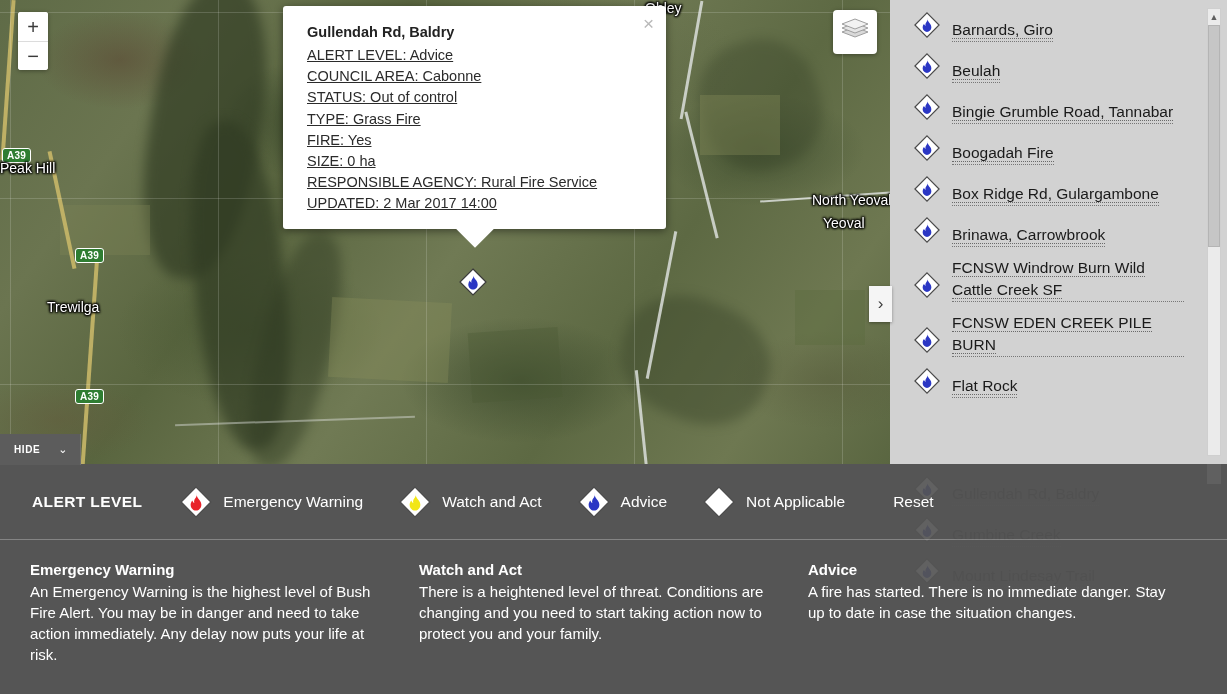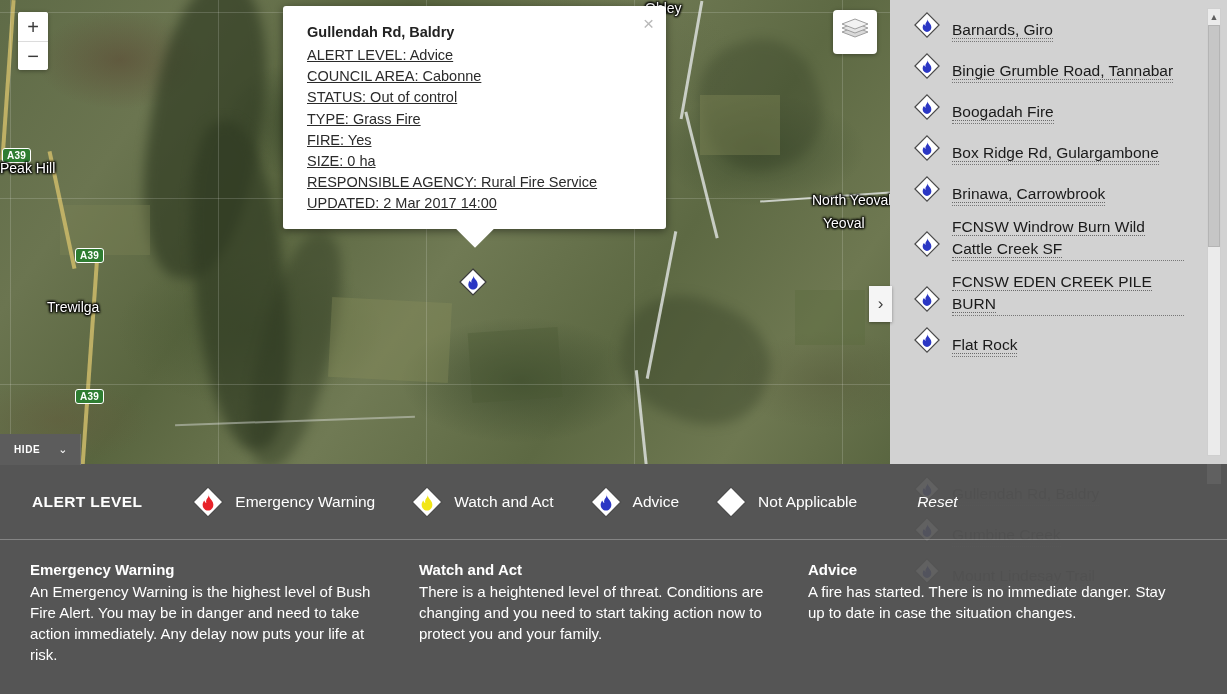--- a/index.html
+++ b/index.html
@@ -163,25 +163,25 @@
   
   #fadedlist { position: absolute; left: 890px; top: 464px; width: 337px; height: 230px; z-index: 8; overflow: hidden; padding-top: 6px; }
   #fadedlist .sitem .txt { color: #1a1a1a; }
   #fadedscroll { position: absolute; right: 6px; top: 0; width: 14px; height: 20px; background: #ebebeb; }
 
   
   #bottom {
     position: absolute; left: 0; top: 464px; width: 1227px; height: 230px;
     background: rgba(85,85,85,.93); z-index: 25; color: #fff;
   }
-  #alertbar { height: 75px; display: flex; align-items: center; padding-left: 32px; gap: 12px; }
+  #alertbar { height: 75px; display: flex; align-items: center; padding-left: 32px; gap: 0px; }
   #alertbar .ttl { font-size: 15.5px; font-weight: bold; letter-spacing: .4px; margin-right: 38px; }
   .legitem { display: flex; align-items: center; gap: 11px; margin-right: 36px; cursor: pointer; }
   .legitem .lt { font-size: 15.5px; }
-  #resetbtn { font-size: 15.5px; cursor: pointer; margin-left: 12px; font-style: italic; }
+  #resetbtn { font-size: 15.5px; cursor: pointer; margin-left: 12px; }
   #sep { position: absolute; left: 0; top: 75px; width: 1227px; height: 1px; background: rgba(255,255,255,.28); }
   #descs { display: flex; padding: 22px 30px 0 30px; gap: 0; }
   .desc { width: 408px; padding-right: 28px; }
   .desc h4 { margin: 0 0 3px 0; font-size: 15px; font-weight: bold; }
   .desc p { margin: 0; font-size: 15px; line-height: 21px; }
 </style>
 </head>
 <body>
 
 <div id="app">
@@ -272,20 +272,27 @@
   </div>
 
   <div id="sidebar">
     <div id="sidelist">
         <div class="sitem">
           <span class="ic"><svg width="26" height="26" viewBox="0 0 28 28">
               <polygon points="14,1 27,14 14,27 1,14" fill="#ffffff" stroke="#4a4a4a" stroke-width="1.3"></polygon>
               <path d="M14 6.2c1.1 2.1.2 3.4-.6 4.6-.9 1.3-1.5 2.5-.8 4-.9-.3-1.6-1.2-1.8-2.2-1 1.3-1.5 2.6-1.5 3.9 0 3 2.3 5 4.7 5s4.7-2 4.7-5c0-3.1-2.1-4.6-3.2-6.3-.6-.9-1-2.1-1.5-4z" fill="#2b37c4"></path>
             </svg></span>
           <span class="txt"><span>Barnards, Giro</span></span>
+        </div>
+        <div class="sitem">
+          <span class="ic"><svg width="26" height="26" viewBox="0 0 28 28">
+              <polygon points="14,1 27,14 14,27 1,14" fill="#ffffff" stroke="#4a4a4a" stroke-width="1.3"></polygon>
+              <path d="M14 6.2c1.1 2.1.2 3.4-.6 4.6-.9 1.3-1.5 2.5-.8 4-.9-.3-1.6-1.2-1.8-2.2-1 1.3-1.5 2.6-1.5 3.9 0 3 2.3 5 4.7 5s4.7-2 4.7-5c0-3.1-2.1-4.6-3.2-6.3-.6-.9-1-2.1-1.5-4z" fill="#2b37c4"></path>
+            </svg></span>
+          <span class="txt"><span>Beulah</span></span>
         </div>
         <div class="sitem">
           <span class="ic"><svg width="26" height="26" viewBox="0 0 28 28">
               <polygon points="14,1 27,14 14,27 1,14" fill="#ffffff" stroke="#4a4a4a" stroke-width="1.3"></polygon>
               <path d="M14 6.2c1.1 2.1.2 3.4-.6 4.6-.9 1.3-1.5 2.5-.8 4-.9-.3-1.6-1.2-1.8-2.2-1 1.3-1.5 2.6-1.5 3.9 0 3 2.3 5 4.7 5s4.7-2 4.7-5c0-3.1-2.1-4.6-3.2-6.3-.6-.9-1-2.1-1.5-4z" fill="#2b37c4"></path>
             </svg></span>
           <span class="txt"><span>Bingie Grumble Road, Tannabar</span></span>
         </div>
         <div class="sitem">
           <span class="ic"><svg width="26" height="26" viewBox="0 0 28 28">

